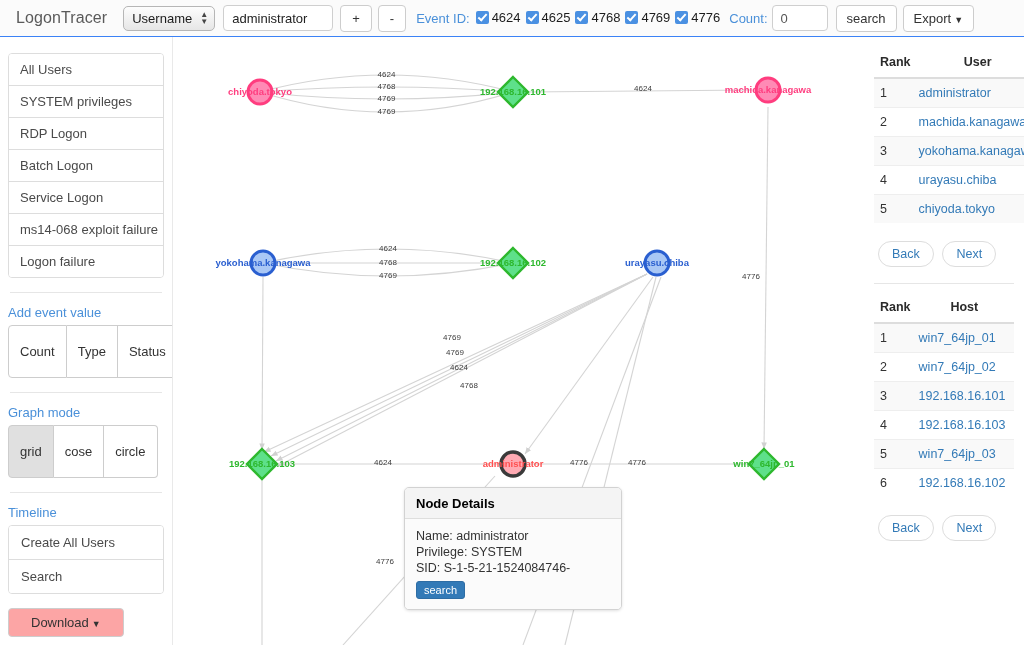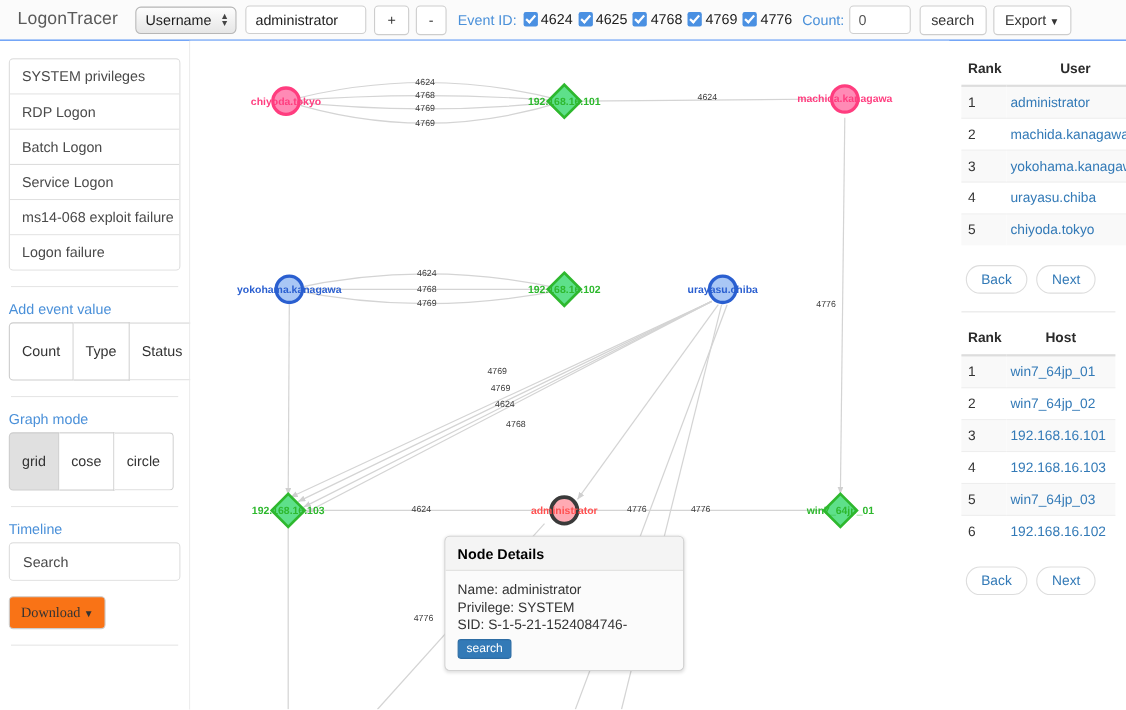--- a/index.html
+++ b/index.html
@@ -144,26 +144,26 @@
     overflow: hidden; margin-top: 2px;
   }
   .stacked .item {
     padding: 9px 12px;
     font-size: 13px; color: #4a4a4a;
     border-bottom: 1px solid #dddddd;
     cursor: pointer; background: #fff;
   }
   .stacked .item:last-child { border-bottom: none; }
   button.plain {
-    font-family: Liberation Serif, serif;
+    font-family: Liberation Sans, sans-serif;
     font-size: 13px; color: #333;
-    background: #f97316;
+    background: #fca5a5;
     border: 1px solid #cdcdcd;
     border-radius: 4px;
-    padding: 6px 10px;
+    padding: 6px 22px;
     cursor: pointer;
   }
   .caret { display: inline-block; margin-left: 3px; font-size: 9px; }
 
   
   #sidebar-divider {
     position: absolute; left: 172px; top: 37px;
     width: 1px; height: 608px; background: #e9e9e9;
   }
 
@@ -311,20 +311,21 @@
 
   <button class="hdr-btn">search</button>
   <button class="hdr-btn">
     <span>Export</span><span class="caret">▼</span>
   </button>
 </div>
 
 <div id="sidebar">
 
   <div class="listgroup" id="filter-list">
+      <div class="item"><span>All Users</span></div>
       <div class="item"><span>SYSTEM privileges</span></div>
       <div class="item"><span>RDP Logon</span></div>
       <div class="item"><span>Batch Logon</span></div>
       <div class="item"><span>Service Logon</span></div>
       <div class="item"><span>ms14-068 exploit failure</span></div>
       <div class="item"><span>Logon failure</span></div>
     </div>
 
   <div class="hr"></div>
 
@@ -341,20 +342,21 @@
   <div class="btngroup" id="graph-mode-group">
       <button class="active">grid</button>
       <button>cose</button>
       <button>circle</button>
     </div>
 
   <div class="hr"></div>
 
   <div class="sect-label">Timeline</div>
   <div class="stacked" id="timeline-list">
+      <div class="item"><span>Create All Users</span></div>
       <div class="item"><span>Search</span></div>
     </div>
 
   <div style="margin-top:14px;">
     <button class="plain">
       <span>Download</span><span class="caret">▼</span>
     </button>
   </div>
 
   <div class="hr"></div>

